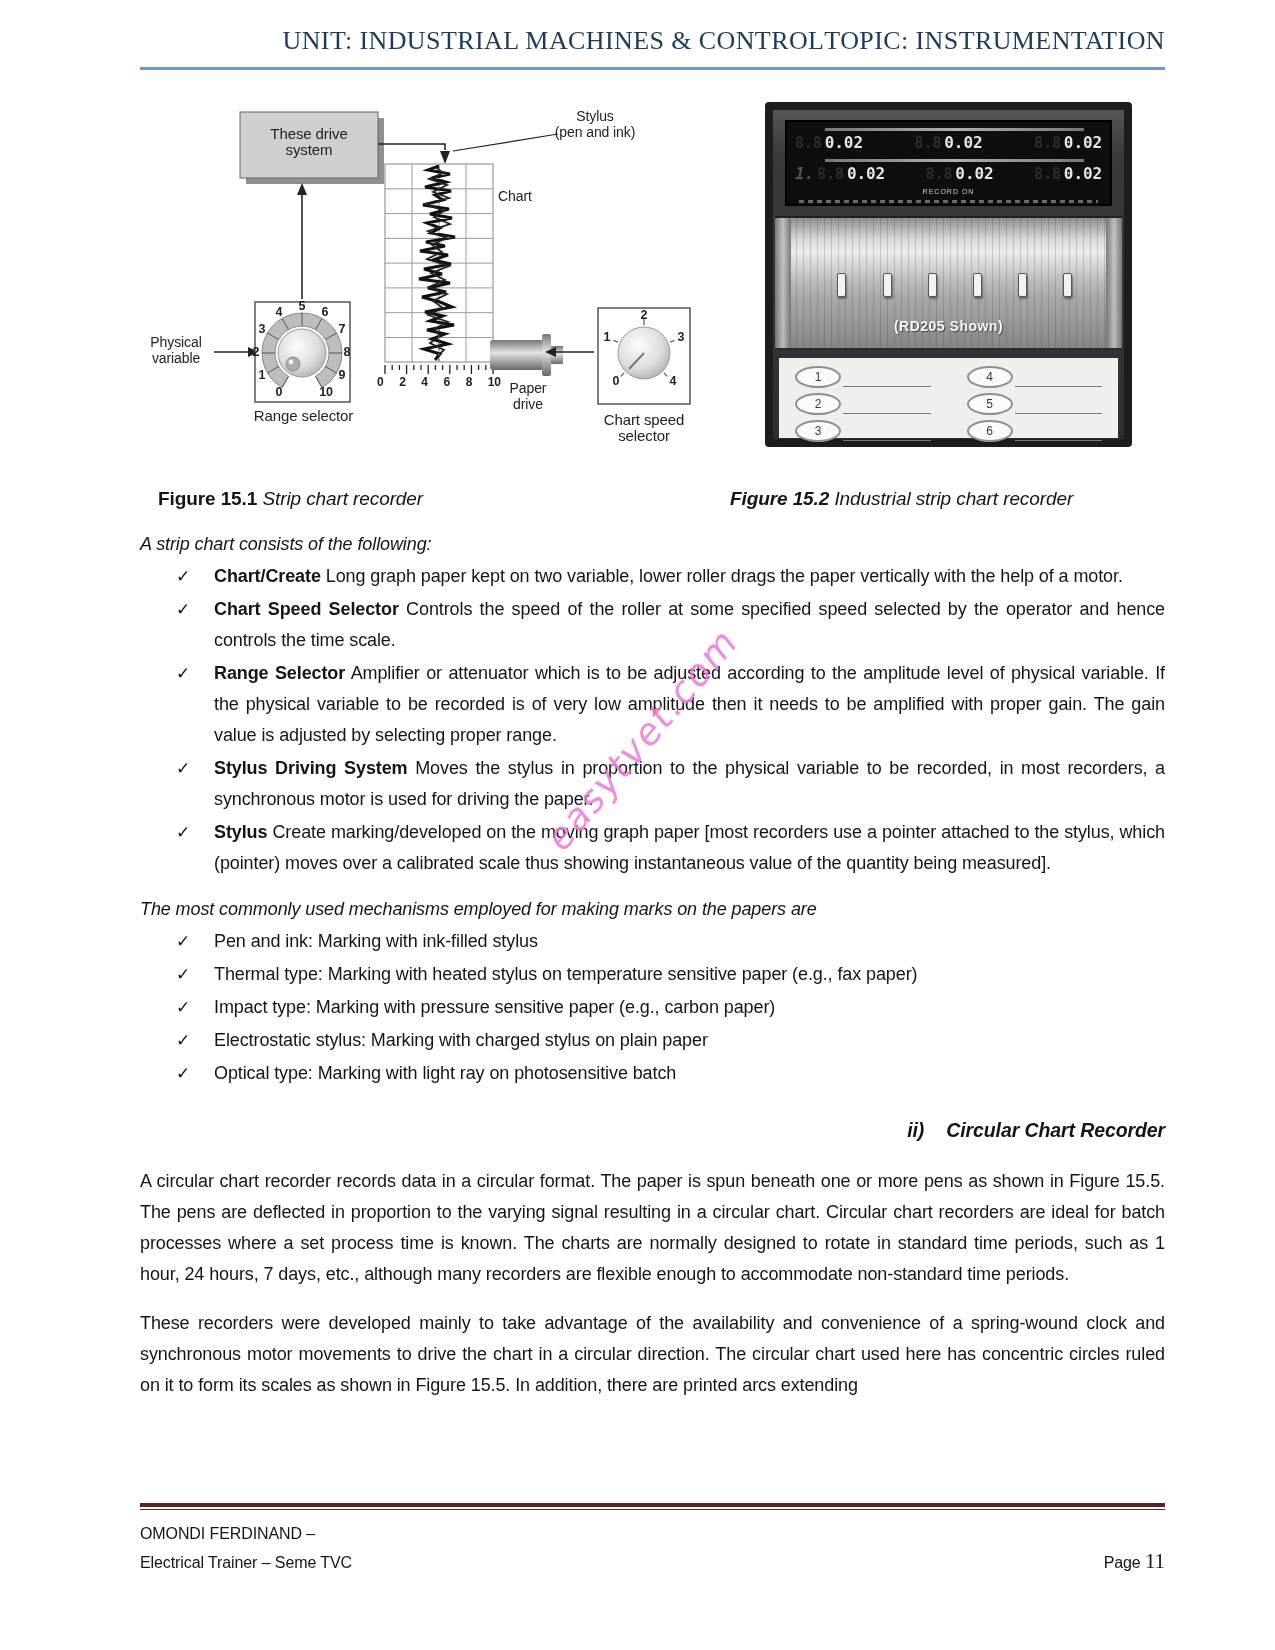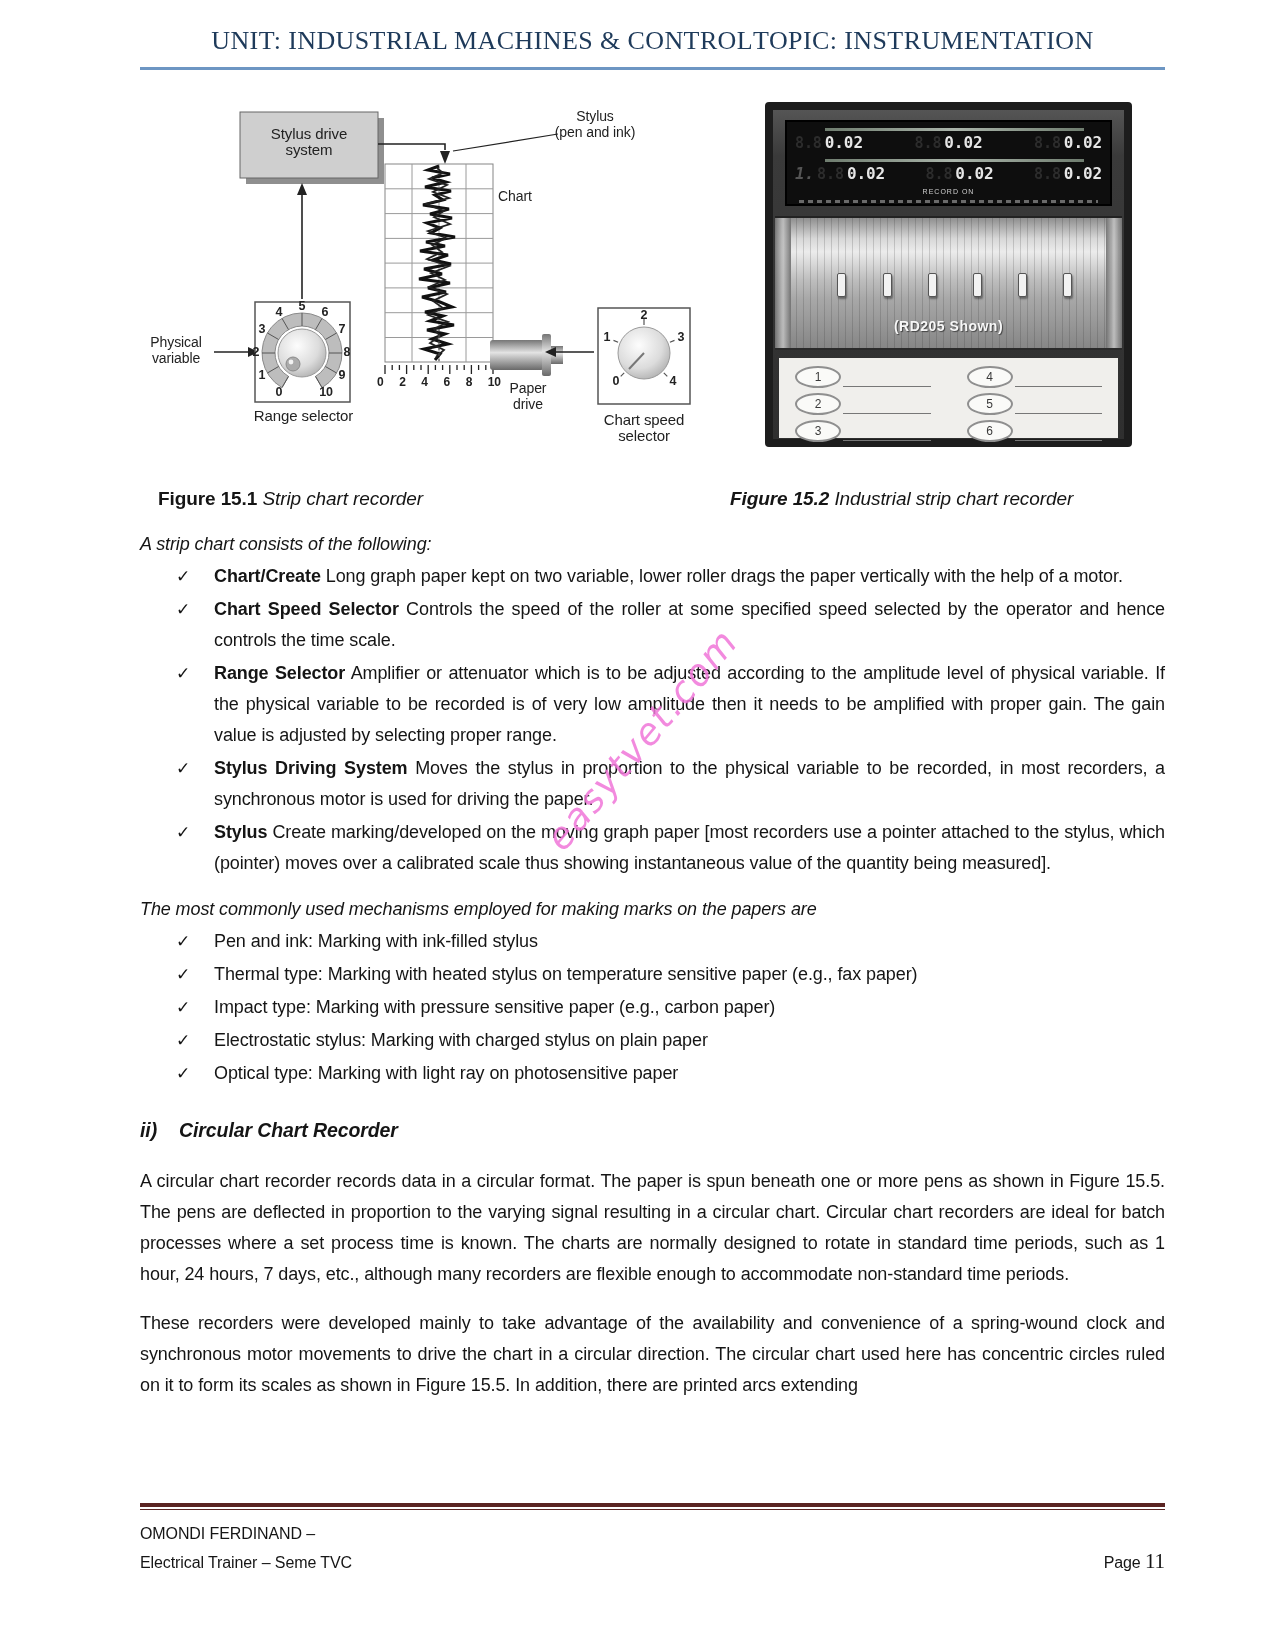--- a/index.html
+++ b/index.html
@@ -1,21 +1,21 @@
 <!DOCTYPE html>
 <html><head>
 <meta charset="utf-8">
 <style>
   html,body{margin:0;padding:0;background:#888;}
   .page{width:1275px;height:1650px;position:relative;background:#ffffff;overflow:hidden;
         font-family:"Liberation Sans",sans-serif;font-size:18px;color:#151515;letter-spacing:-0.1px;}
   .content{padding:0 110px 0 140px;position:relative;}
 
   
-  .hdr{display:flex;justify-content:center;align-items:baseline;padding-top:26px;padding-bottom:11px;
+  .hdr{display:flex;justify-content:flex-end;align-items:baseline;padding-top:26px;padding-bottom:11px;
        border-bottom:3px solid #6d96c3;font-family:"Liberation Serif",serif;font-size:26px;color:#1e3a5a;
        letter-spacing:0.4px;}
 
   
   .figures{position:relative;height:386px;margin-top:24px;}
   .fig1{position:absolute;left:0;top:0;width:575px;height:378px;}
   .fig1 svg{position:absolute;left:0;top:0;}
   .fig-label{position:absolute;font-size:14px;line-height:16px;color:#222;text-align:center;white-space:pre-line;}
   .dialnum{position:absolute;transform:translate(-50%,-50%);font-size:12.5px;font-weight:bold;color:#222;}
   .axisrow{position:absolute;left:237px;top:281px;width:124px;display:flex;justify-content:space-between;
@@ -61,21 +61,21 @@
   .cap1{left:18px;text-align:right;} .cap2{left:590px;}
   .cap b{font-style:normal;} .cap .it{font-style:italic;} .cap .bi{font-weight:bold;font-style:italic;}
 
   
   .it-line{font-style:italic;margin:16px 0 6px;}
   p.body{margin:0 0 18px;line-height:31px;text-align:justify;}
   ul.checklist{list-style:none;margin:2px 0 0;padding:0;}
   ul.checklist li{display:flex;line-height:31px;margin:0 0 2px;}
   .check{flex:none;width:38px;padding-left:36px;font-size:17px;}
   .litext{flex:1;text-align:justify;}
-  .h-sec{font-weight:bold;font-style:italic;font-size:19.5px;margin:30px 0 24px;}
+  .h-sec{font-weight:bold;font-style:italic;font-size:19.5px;margin:30px 0 24px;text-align:right;}
   .h-sec .num{margin-right:22px;}
 
   
   .footer{position:absolute;left:140px;right:110px;top:1503px;}
   .f-thick{height:4px;background:#5a2422;}
   .f-thin{height:1px;background:#5a2422;margin-top:2px;}
   .f-body{display:flex;justify-content:space-between;align-items:flex-end;margin-top:9px;font-size:16px;line-height:29px;}
   .pageno{font-size:16px;} .pageno .n{font-family:"Liberation Serif",serif;font-size:21px;}
 
   
@@ -146,21 +146,21 @@
 
           <rect x="458" y="214" width="92" height="96" fill="#fff" stroke="#555" stroke-width="1.5"></rect>
           <circle cx="504" cy="259" r="26" fill="url(#knobg)" stroke="#9a9a9a"></circle>
           <line x1="504" y1="259" x2="489" y2="275" stroke="#777" stroke-width="2"></line>
           <path stroke="#555" stroke-width="1.2" fill="none" d="M484.2,278.8L480.7,282.3 M478.1,248.3L473.5,246.4 M504,231L504,225 M529.9,248.3L534.5,246.4 M523.8,278.8L527.3,282.3"></path>
 
           <line x1="454" y1="258" x2="416" y2="258" stroke="#222" stroke-width="1.6"></line>
           <polygon points="416,253 416,263 405,258" fill="#222"></polygon>
         </svg>
 
-        <div class="fig-label" style="left:100px;top:32px;width:138px;font-size:15px;">Stylus drive
+        <div class="fig-label" style="left:100px;top:32px;width:138px;font-size:15px;">These drive
 system</div>
         <div class="fig-label" style="left:385px;top:14px;width:140px;">Stylus
 (pen and ink)</div>
         <div class="fig-label" style="left:358px;top:94px;width:60px;text-align:left;">Chart</div>
         <div class="fig-label" style="left:352px;top:286px;width:72px;">Paper
 drive</div>
         <div class="fig-label" style="left:0px;top:240px;width:72px;">Physical
 variable</div>
         <div class="fig-label" style="left:106px;top:314px;width:115px;font-size:15px;">Range selector</div>
         <div class="fig-label" style="left:448px;top:318px;width:112px;font-size:15px;">Chart speed
@@ -332,21 +332,21 @@
       <li>
           <span class="check">✓</span>
           <span class="litext">Impact type: Marking with pressure sensitive paper (e.g., carbon paper)</span>
         </li>
       <li>
           <span class="check">✓</span>
           <span class="litext">Electrostatic stylus: Marking with charged stylus on plain paper</span>
         </li>
       <li>
           <span class="check">✓</span>
-          <span class="litext">Optical type: Marking with light ray on photosensitive paper</span>
+          <span class="litext">Optical type: Marking with light ray on photosensitive batch</span>
         </li>
     </ul>
 
     <div class="h-sec">
       <span class="num">ii)</span><span>Circular Chart Recorder</span>
     </div>
 
     <p class="body">A circular chart recorder records data in a circular format. The paper is spun beneath one or more pens as shown in Figure 15.5. The pens are deflected in proportion to the varying signal resulting in a circular chart. Circular chart recorders are ideal for batch processes where a set process time is known. The charts are normally designed to rotate in standard time periods, such as 1 hour, 24 hours, 7 days, etc., although many recorders are flexible enough to accommodate non-standard time periods.</p>
     <p class="body">These recorders were developed mainly to take advantage of the availability and convenience of a spring-wound clock and synchronous motor movements to drive the chart in a circular direction. The circular chart used here has concentric circles ruled on it to form its scales as shown in Figure 15.5. In addition, there are printed arcs extending</p>
   </div>

